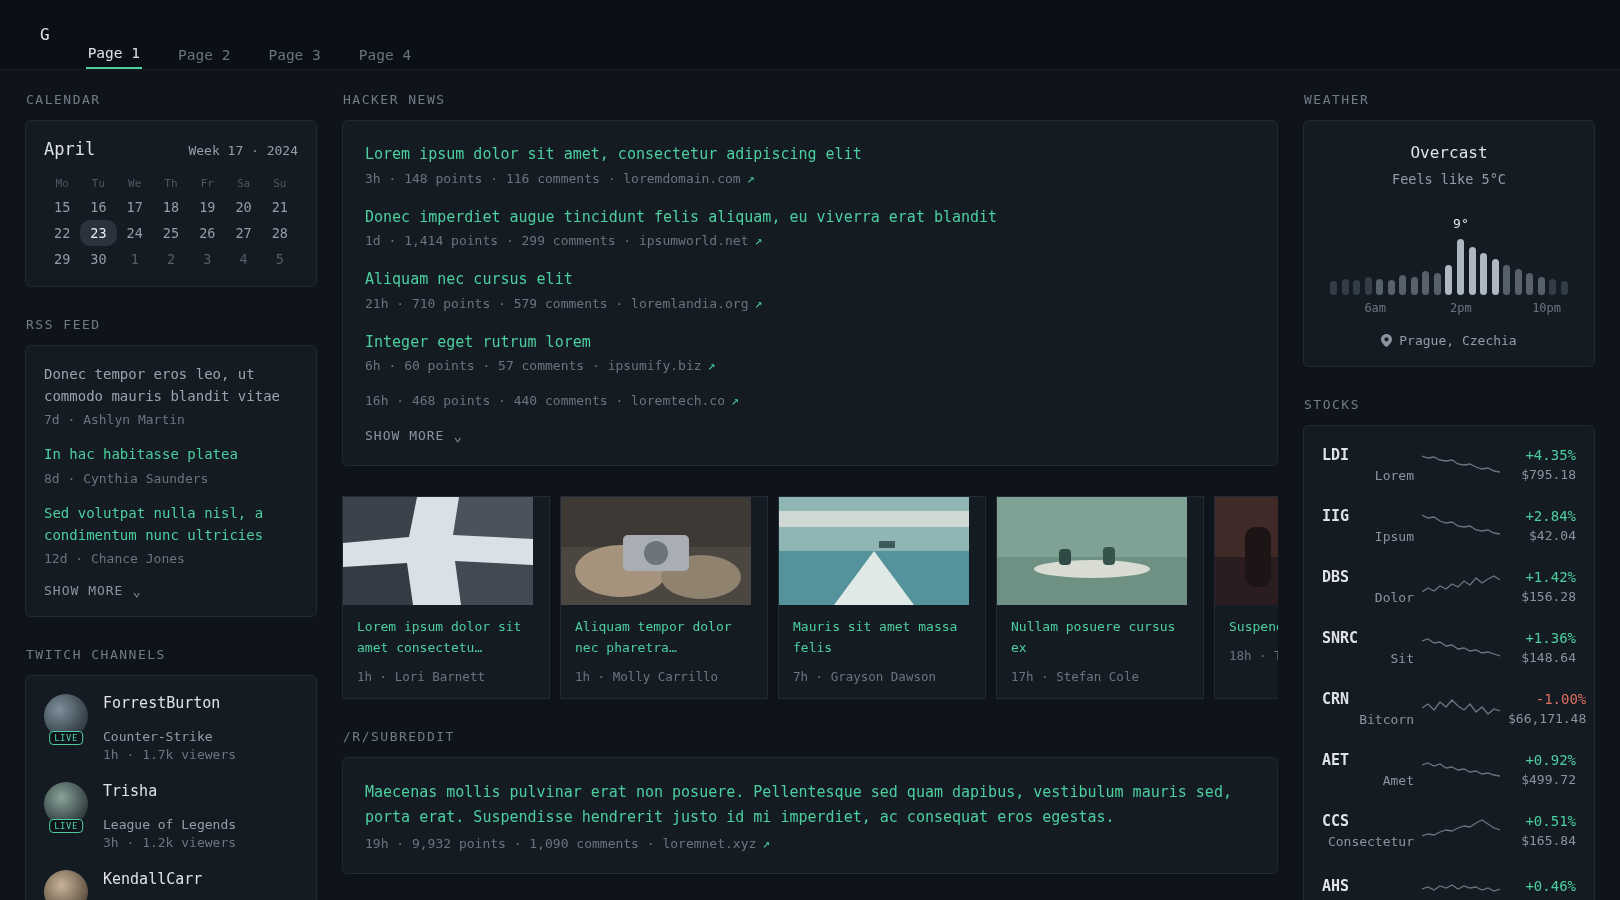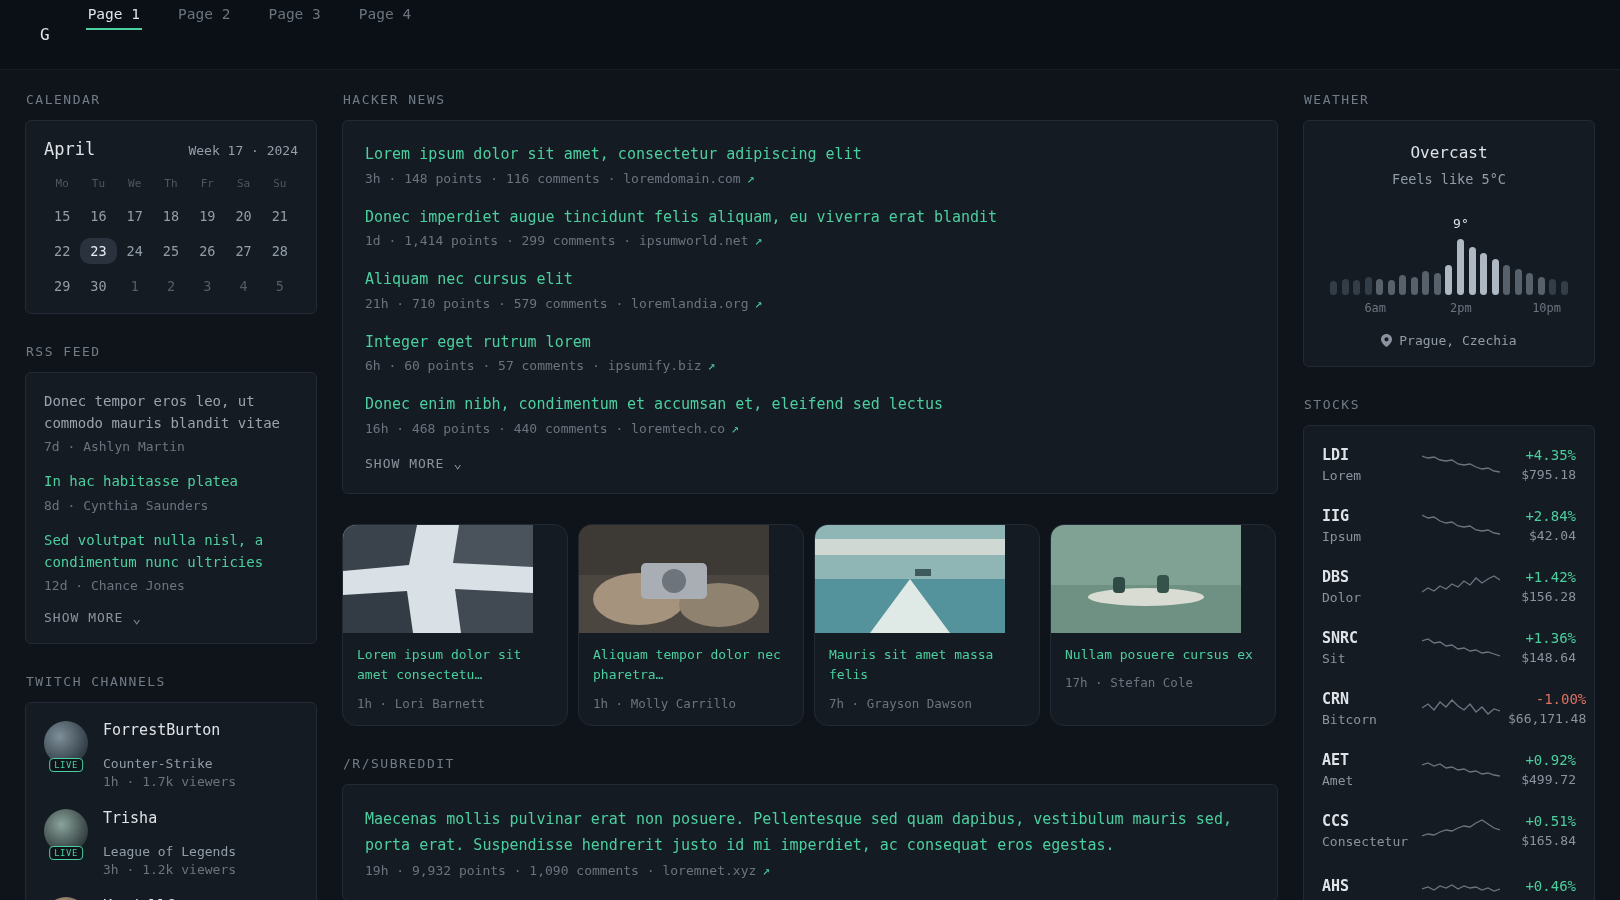--- a/index.html
+++ b/index.html
@@ -11,21 +11,21 @@
   html,body{margin:0;padding:0;}
   body{
     width:1620px;height:900px;overflow:hidden;background:var(--bg);
     color:var(--t1);font-family:"DejaVu Sans Mono","Liberation Mono",monospace;
   }
   
   .topbar{height:70px;background:var(--bg-top);border-bottom:1px solid #161d26;
     display:flex;align-items:center;padding:0 40px;}
   .logo{font-size:16px;color:var(--t1);margin-right:36px;}
   .tabs{display:flex;gap:34px;height:100%;}
-  .tab{display:flex;align-items:flex-start;color:var(--t3);font-size:14.5px;cursor:pointer;}
+  .tab{display:flex;align-items:flex-end;color:var(--t3);font-size:14.5px;cursor:pointer;}
   .tab span{padding:6px 2px;}
   .tab.active{color:var(--t1);}
   .tab.active span{border-bottom:2px solid var(--accent);}
   
   .main{display:flex;gap:25px;padding:14px 25px 0 25px;align-items:flex-start;}
   .col-left,.col-right{width:292px;flex:none;}
   .col-mid{flex:1;min-width:0;}
   .widget{margin-bottom:30px;}
   .widget-title{font-size:13px;letter-spacing:1.5px;color:#727c86;margin:8px 0 13px 1px;}
   .card{background:var(--card);border:1px solid var(--border);border-radius:6px;}
@@ -33,21 +33,21 @@
   .arrow{color:var(--accent);margin-left:6px;}
   .show-more{display:flex;align-items:center;gap:9px;color:#8b949e;font-size:13px;
     letter-spacing:1px;cursor:pointer;margin-top:6px;}
   .chev{font-size:14px;line-height:10px;color:#8b949e;}
   
   .cal{padding:18px 18px 14px;}
   .cal-head{display:flex;justify-content:space-between;align-items:baseline;}
   .cal-month{font-size:17px;color:var(--t1);}
   .cal-week{font-size:13px;color:var(--t2);}
   .cal-grid{display:grid;grid-template-columns:repeat(7,1fr);text-align:center;
-    margin-top:18px;row-gap:9px;}
+    margin-top:18px;}
   .cal-dow{color:var(--t4);font-size:11px;padding-bottom:4px;}
   .cal-day{color:#939da7;font-size:13.5px;height:26px;line-height:26px;}
   .cal-day.dim{color:#545d66;}
   .cal-day.current{background:#2a323d;color:#e8ecef;border-radius:10px;}
   
   .rss{padding:18px;}
   .rss-item{margin-bottom:17px;}
   .rss-title{font-size:14px;line-height:1.55;cursor:pointer;}
   .rss-title.muted{color:#9aa3ad;}
   .rss-title.accent{color:var(--accent);}
@@ -65,22 +65,22 @@
   .tw-cat{font-size:13px;color:#939da7;margin-top:17px;}
   .tw-meta{font-size:13px;color:var(--t3);margin-top:3px;}
   
   .hn{padding:22px;}
   .hn-item{margin-bottom:20px;}
   .hn-title{color:var(--accent);font-size:15px;line-height:1.5;cursor:pointer;}
   .sub{padding:22px;}
   .sub-title{color:var(--accent);font-size:15px;line-height:1.7;cursor:pointer;}
   
   .videos-row{display:flex;gap:10px;overflow:hidden;}
-  .video-card{width:226px;flex:none;background:var(--card);border:1px solid var(--border);
-    border-radius:14px;overflow:hidden;cursor:pointer;}
+  .video-card{width:208px;flex:none;background:var(--card);border:1px solid var(--border);
+    border-radius:0;overflow:hidden;cursor:pointer;}
   .thumb{width:190px;height:108px;display:block;}
   .video-body{padding:12px 14px 14px;}
   .video-title{color:var(--accent);font-size:13px;line-height:1.6;max-height:42px;overflow:hidden;}
   .video-meta{color:var(--t3);font-size:12.5px;margin-top:10px;white-space:nowrap;overflow:hidden;}
   
   .weather{padding:22px 16px 18px;text-align:center;}
   .w-cond{font-size:16px;color:var(--t1);}
   .w-feels{font-size:13.5px;color:#939da7;margin-top:9px;}
   .w-chart{height:88px;margin:20px 10px 6px;display:flex;align-items:flex-end;
     justify-content:space-between;position:relative;}
@@ -93,21 +93,21 @@
   .w-times{position:relative;height:16px;margin:2px 10px 0;font-size:12px;color:var(--t3);}
   .w-times span{position:absolute;transform:translateX(-50%);}
   .wt-0{left:19%;} .wt-1{left:55%;} .wt-2{left:91%;}
   .w-loc{margin-top:16px;display:flex;justify-content:center;align-items:center;gap:7px;
     color:#939da7;font-size:13px;}
   
   .stocks{padding:8px 18px;}
   .stock-row{display:flex;align-items:center;padding:12px 0;cursor:pointer;}
   .stock-left{width:92px;flex:none;}
   .stock-symbol{font-size:15px;font-weight:bold;color:var(--t1);}
-  .stock-name{font-size:13px;color:#8b949e;margin-top:4px;}
+  .stock-name{font-size:13px;color:#8b949e;margin-top:4px;text-align:right;}
   .spark{width:78px;height:30px;flex:none;margin:0 8px;}
   .spark polyline{fill:none;stroke:#6a7580;stroke-width:1.3;}
   .stock-right{flex:1;text-align:right;}
   .stock-change{font-size:14px;color:var(--accent);}
   .stock-change.down{color:var(--neg);}
   .stock-price{font-size:13px;color:#8b949e;margin-top:4px;}
 </style>
 </head>
 <body>
 
@@ -241,21 +241,20 @@
         </div>
         <div class="hn-item">
           <div class="hn-title">Aliquam nec cursus elit</div>
           <div class="meta"><span>21h · 710 points · 579 comments · loremlandia.org</span><span class="arrow">↗</span></div>
         </div>
         <div class="hn-item">
           <div class="hn-title">Integer eget rutrum lorem</div>
           <div class="meta"><span>6h · 60 points · 57 comments · ipsumify.biz</span><span class="arrow">↗</span></div>
         </div>
         <div class="hn-item">
-          <div class="hn-title">Donec enim nibh, condimentum et accumsan et, eleifend sed lectus</div>
           <div class="meta"><span>16h · 468 points · 440 comments · loremtech.co</span><span class="arrow">↗</span></div>
         </div>
         <div class="show-more">
           <span>SHOW MORE</span>
           <span class="chev">⌄</span>
         </div>
       </div>
     </div>
 
     <div class="widget">

